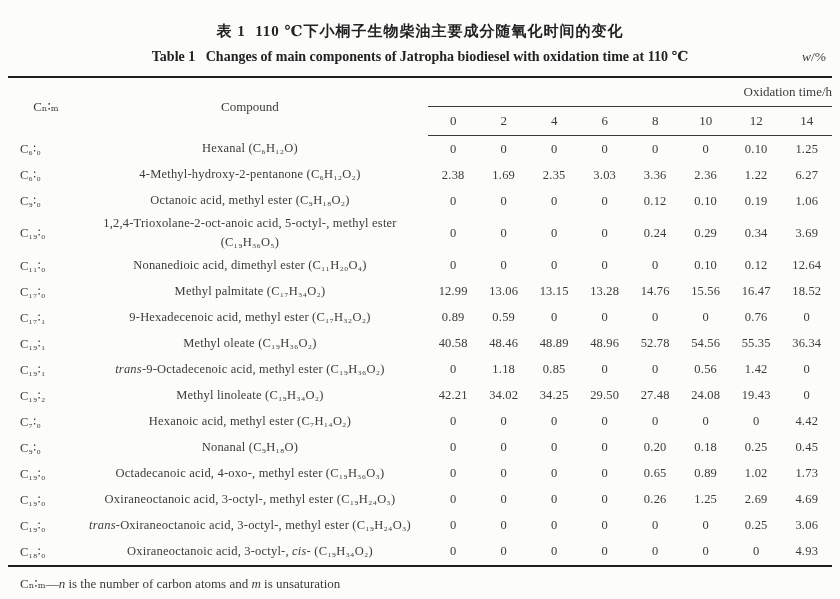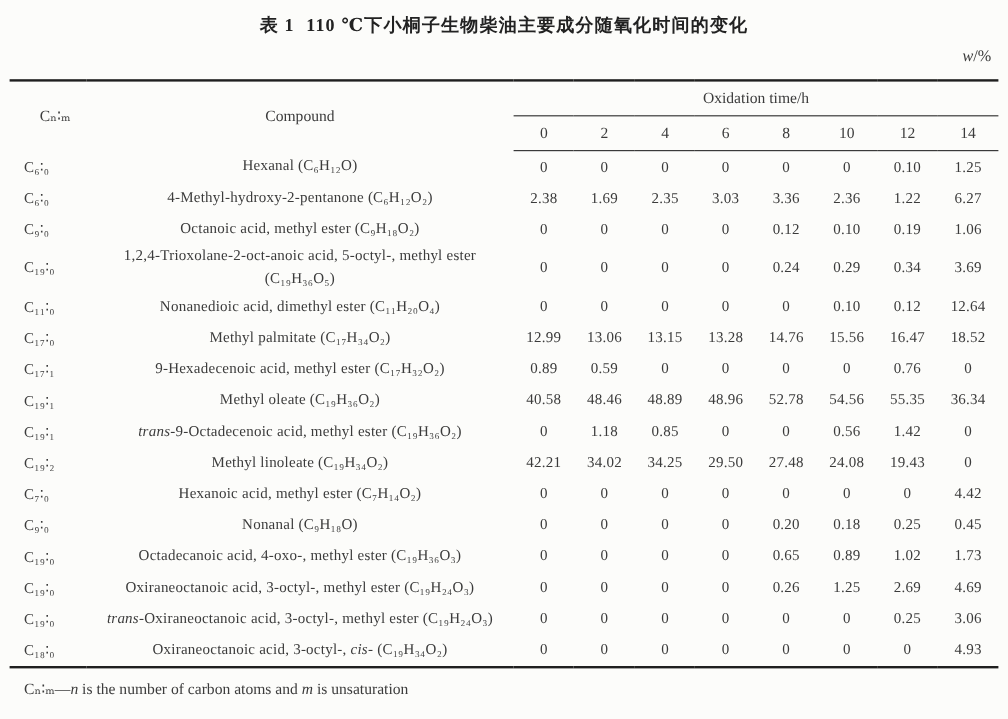--- a/index.html
+++ b/index.html
@@ -6,21 +6,21 @@
     margin: 0; padding: 0;
     width: 840px; height: 599px;
     background: #fcfcfa;
     color: #3b3b3b;
     font-family: "Liberation Serif", "DejaVu Serif", "DejaVu Sans", serif;
     overflow: hidden;
   }
   .page { width: 840px; height: 599px; position: relative; }
 
   .title-cn {
-    padding-top: 12px;
+    padding-top: 22px;
     text-align: center;
     font-weight: bold;
     font-size: 15px;
     color: #222;
     white-space: pre;
     letter-spacing: 1px;
   }
   .title-row {
     position: relative;
     margin-top: 7px;
@@ -58,21 +58,21 @@
   thead th {
     font-weight: normal;
     font-size: 13px;
     color: #3b3b3b;
     vertical-align: middle;
     text-align: center;
     height: 28px;
     padding: 0;
   }
   th.cn-head { text-align: center; padding-left: 12px; }
-  th.oxidation-span { border-bottom: 1px solid #3a3a3a; }
+  th.oxidation-span { border-bottom: 1px solid #3a3a3a; text-align: right; }
   tr.header-bottom th { border-bottom: 1px solid #3a3a3a; }
 
   tbody td {
     vertical-align: middle;
     text-align: center;
     height: 26px;
     padding: 0;
     letter-spacing: 0.2px;
   }
   td.cn-cell { text-align: left; padding-left: 12px; }
@@ -86,20 +86,21 @@
   }
 </style>
 </head>
 <body>
 
 <div class="page">
 
   <div class="title-cn">表 1  110 ℃下小桐子生物柴油主要成分随氧化时间的变化</div>
 
   <div class="title-row">
+    <div class="title-en">Table 1   Changes of main components of Jatropha biodiesel with oxidation time at 110 ℃</div>
     <div class="w-label"><span class="it">w</span><span>/%</span></div>
   </div>
 
   <table class="main">
     <colgroup>
       <col class="c-cn">
       <col class="c-compound">
       <col class="c-val">
         <col class="c-val">
         <col class="c-val">

